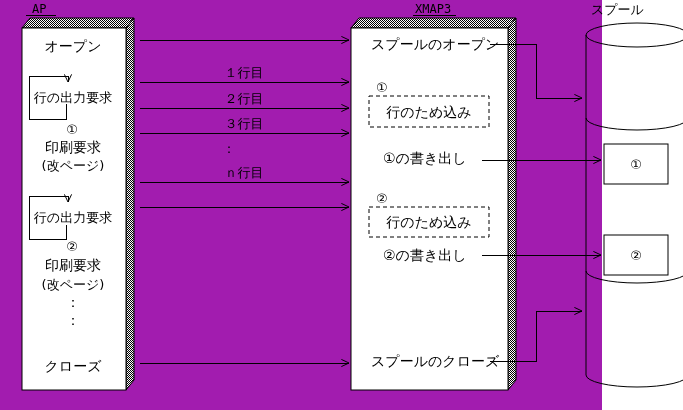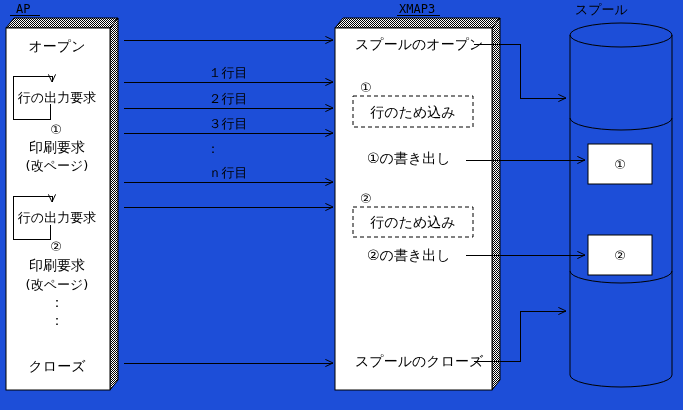--- a/index.html
+++ b/index.html
@@ -1,18 +1,19 @@
 <!DOCTYPE html>
 <html><head>
 <meta charset="utf-8">
 <style>
   html,body { margin:0; padding:0; background:#ffffff; }
   #stage {
-    position:relative; width:683px; height:410px; background:#1d4ed8;
+    position:relative; width:586px; height:410px; background:#a21caf;
     font-family:"DejaVu Sans", sans-serif;
+    padding-left:16px;
   }
   svg text {
     font-family:"DejaVu Sans", sans-serif;
     font-size:14px; fill:#000;
   }
   svg text.mono { font-family:"DejaVu Sans Mono", monospace; font-size:12px; }
   svg text.sm { font-size:13px; }
   .ln { stroke:#000; stroke-width:1; fill:none; shape-rendering:crispEdges; }
   .crv { stroke:#000; stroke-width:1; fill:none; }
   .face { fill:#ffffff; stroke:#000; stroke-width:1; }

